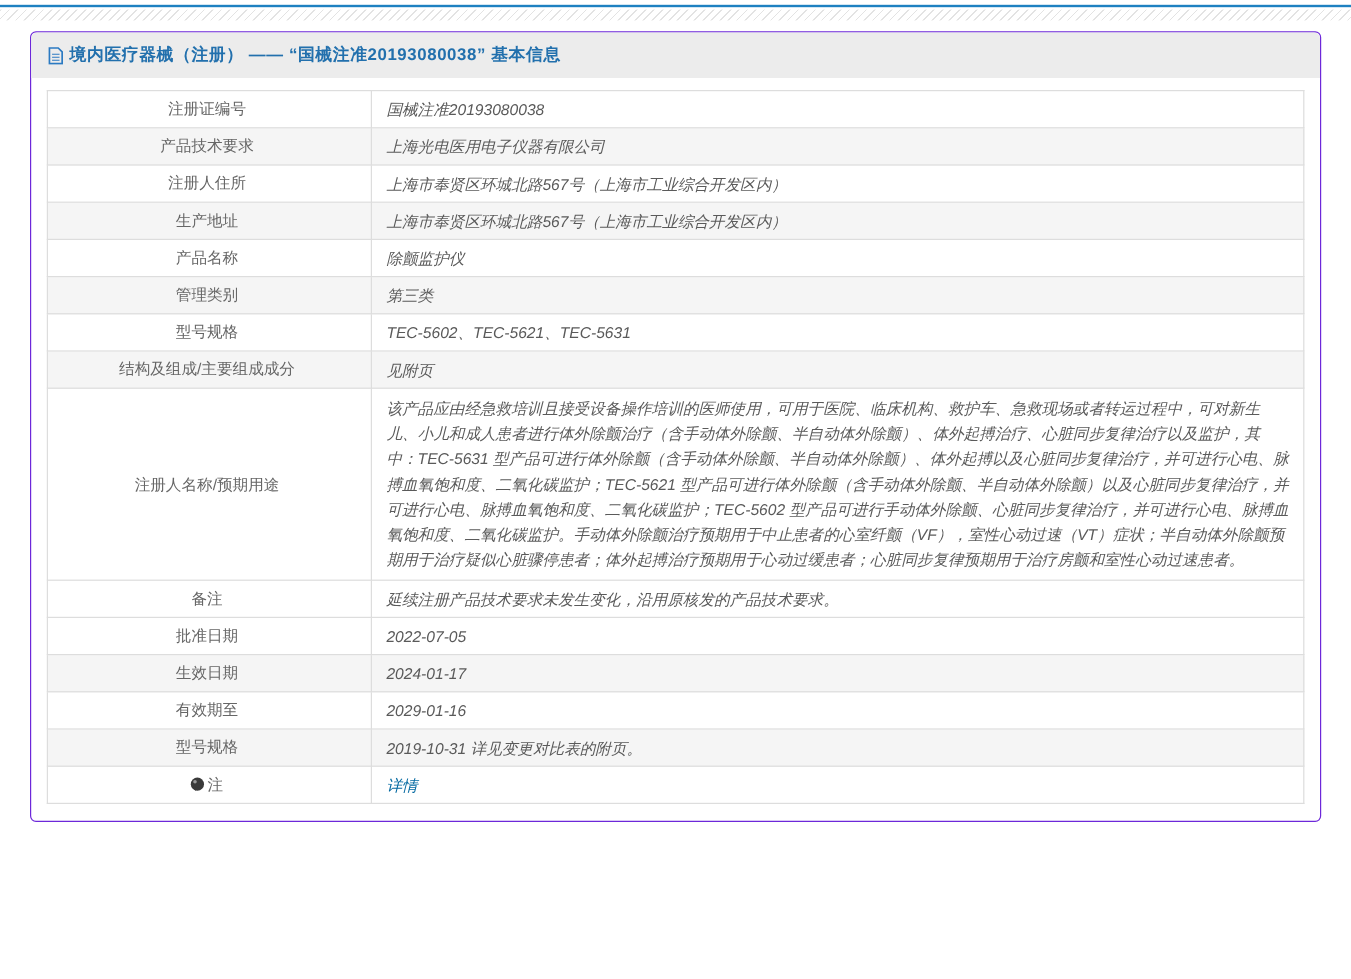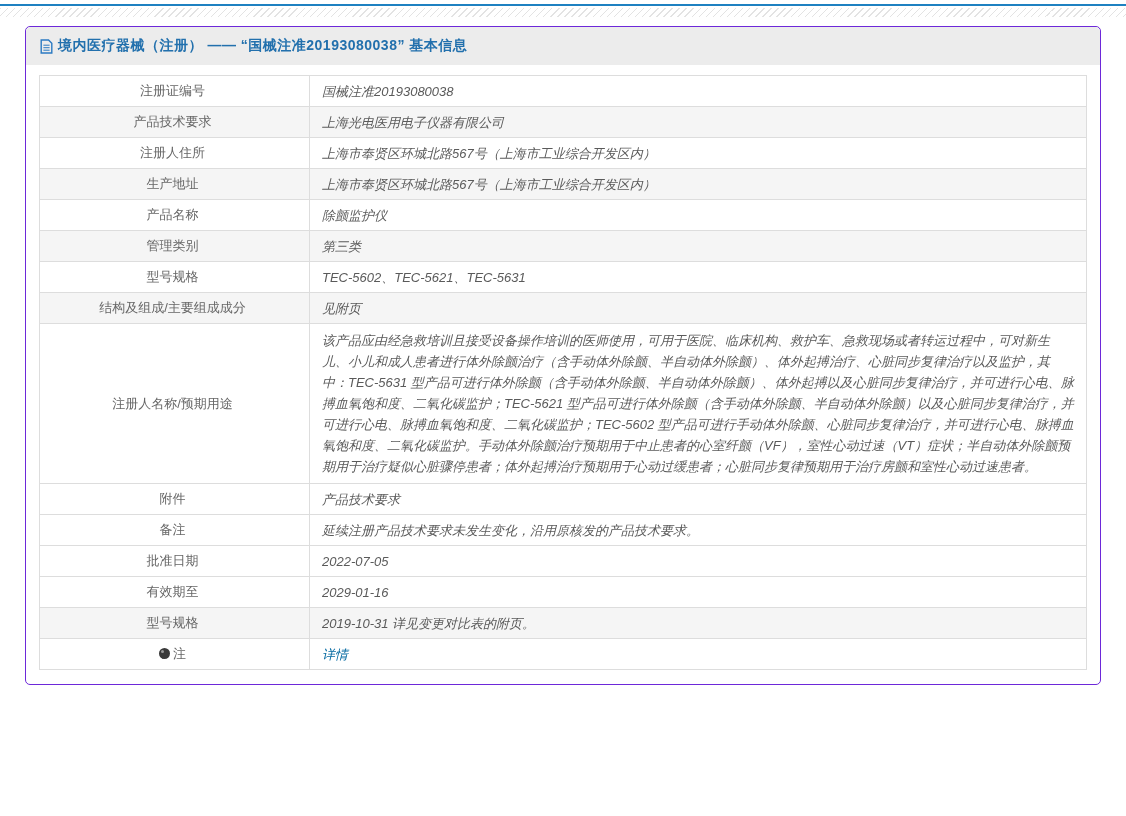--- a/index.html
+++ b/index.html
@@ -147,30 +147,30 @@
           </tr>
           <tr class="even">
             <td class="label-cell">结构及组成/主要组成成分</td>
             <td class="value-cell">见附页</td>
           </tr>
           <tr class="odd">
             <td class="label-cell">注册人名称/预期用途</td>
             <td class="value-cell multiline">该产品应由经急救培训且接受设备操作培训的医师使用，可用于医院、临床机构、救护车、急救现场或者转运过程中，可对新生儿、小儿和成人患者进行体外除颤治疗（含手动体外除颤、半自动体外除颤）、体外起搏治疗、心脏同步复律治疗以及监护，其中：TEC-5631 型产品可进行体外除颤（含手动体外除颤、半自动体外除颤）、体外起搏以及心脏同步复律治疗，并可进行心电、脉搏血氧饱和度、二氧化碳监护；TEC-5621 型产品可进行体外除颤（含手动体外除颤、半自动体外除颤）以及心脏同步复律治疗，并可进行心电、脉搏血氧饱和度、二氧化碳监护；TEC-5602 型产品可进行手动体外除颤、心脏同步复律治疗，并可进行心电、脉搏血氧饱和度、二氧化碳监护。手动体外除颤治疗预期用于中止患者的心室纤颤（VF），室性心动过速（VT）症状；半自动体外除颤预期用于治疗疑似心脏骤停患者；体外起搏治疗预期用于心动过缓患者；心脏同步复律预期用于治疗房颤和室性心动过速患者。</td>
           </tr>
           <tr class="odd">
-            <td class="label-cell">附件</td>
-            <td class="value-cell">产品技术要求</td>
-          </tr>
-          <tr class="odd">
             <td class="label-cell">备注</td>
             <td class="value-cell">延续注册产品技术要求未发生变化，沿用原核发的产品技术要求。</td>
           </tr>
           <tr class="odd">
             <td class="label-cell">批准日期</td>
             <td class="value-cell">2022-07-05</td>
+          </tr>
+          <tr class="even">
+            <td class="label-cell">生效日期</td>
+            <td class="value-cell">2024-01-17</td>
           </tr>
           <tr class="odd">
             <td class="label-cell">有效期至</td>
             <td class="value-cell">2029-01-16</td>
           </tr>
           <tr class="even">
             <td class="label-cell">型号规格</td>
             <td class="value-cell">2019-10-31 详见变更对比表的附页。</td>
           </tr>
           <tr class="odd">

